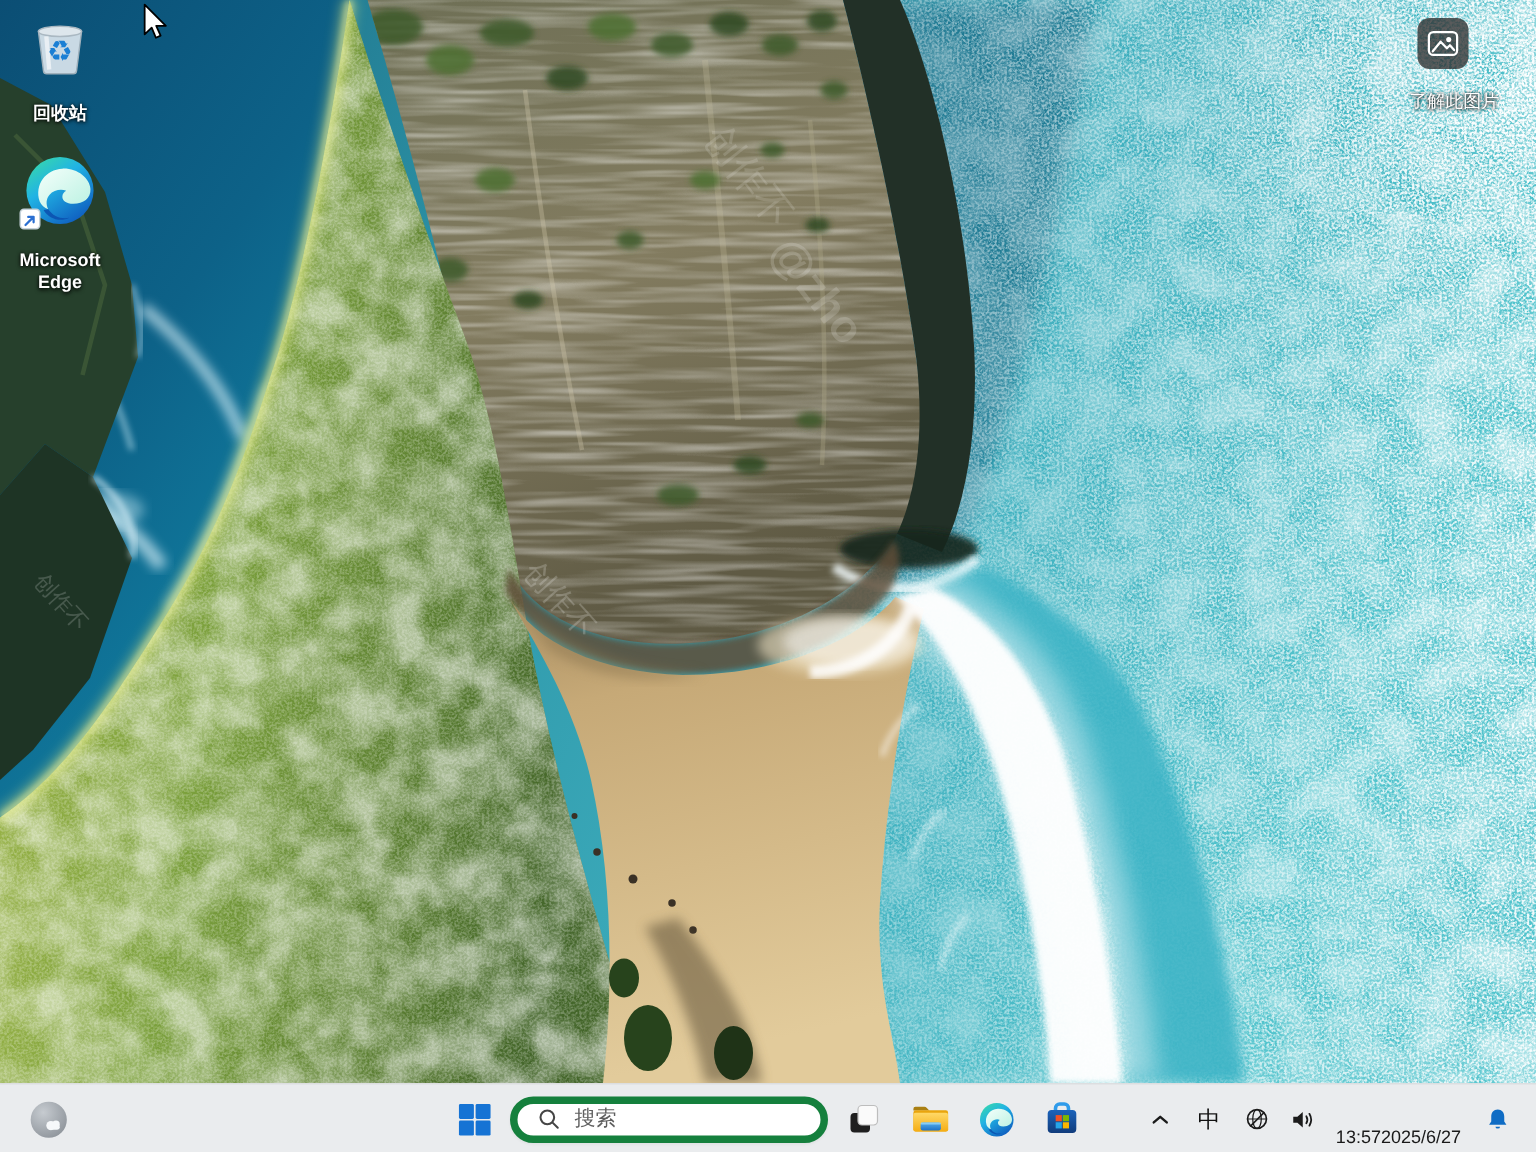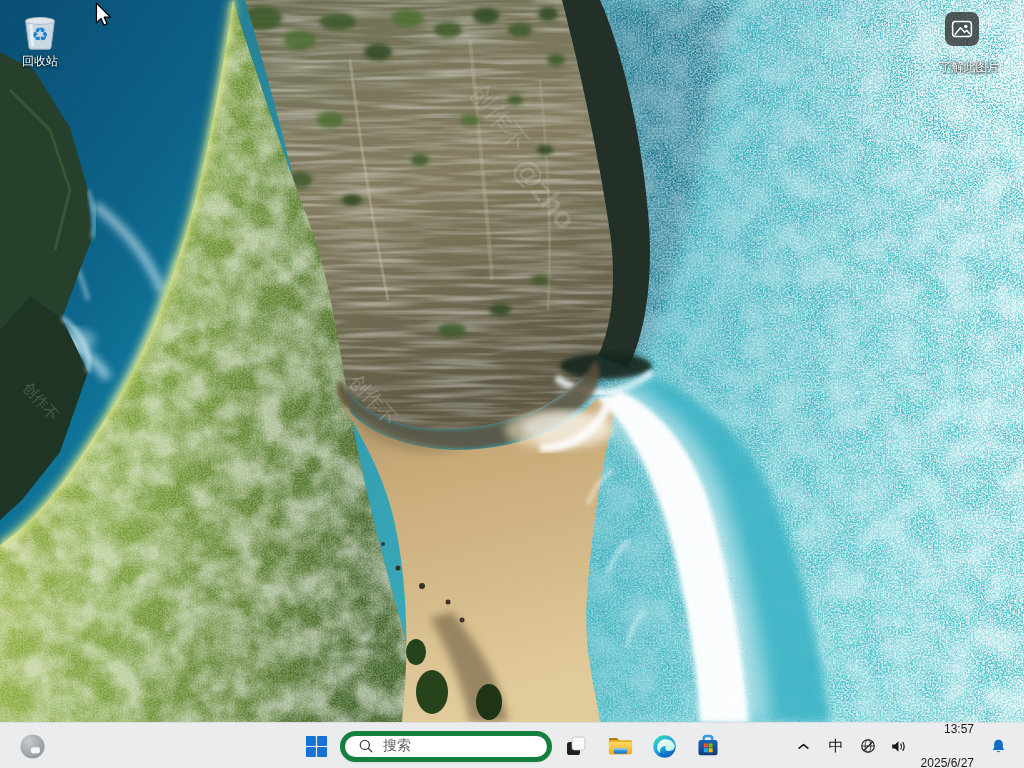--- a/index.html
+++ b/index.html
@@ -3,22 +3,22 @@
 <meta charset="utf-8">
 <style>
   html,body{margin:0;padding:0;}
   body{width:1024px;height:768px;overflow:hidden;font-family:"Liberation Sans","DejaVu Sans",sans-serif;}
   .desktop{position:relative;width:1024px;height:768px;overflow:hidden;background:#0b4e74;}
   .wallpaper{position:absolute;left:0;top:0;width:1024px;height:722px;display:block;}
 
   
   .di{position:absolute;width:78px;text-align:center;}
   .di-ic{display:block;margin:0 auto;}
-  .di-label{margin-top:0;font-size:12px;line-height:15px;color:#fff;
-    text-shadow:0 1px 3px rgba(0,0,0,.9),0 0 2px rgba(0,0,0,.7);}
+  .di-label{margin-top:14px;font-size:12px;line-height:15px;color:#fff;
+    text-shadow:0 1px 3px rgba(0,0,0,.9),0 0 2px rgba(0,0,0,.7);font-weight:bold;}
   .edge-wrap{position:relative;width:50px;height:50px;margin:0 auto;}
   .shortcut-badge{position:absolute;left:-2px;bottom:-1px;width:14px;height:14px;background:#fff;
     border:1px solid #c6d2da;border-radius:3px;box-sizing:border-box;}
 
   .learn{position:absolute;right:16px;top:12px;width:92px;text-align:center;}
   .learn-box{width:34px;height:34px;margin:0 auto;background:rgba(46,46,46,.78);border-radius:8px;
     display:flex;align-items:center;justify-content:center;}
   .learn-label{margin-top:13px;font-size:12px;color:#fff;
     text-shadow:0 1px 3px rgba(0,0,0,.9),0 0 2px rgba(0,0,0,.7);padding-left:15px;}
 
@@ -33,22 +33,22 @@
   .tb-center{position:absolute;left:50%;top:3px;transform:translateX(-50%);
     display:flex;align-items:center;gap:4px;height:40px;}
   .search-pill{height:31px;width:212px;box-sizing:border-box;background:#fff;border:5px solid #15803d;
     border-radius:17px;display:flex;align-items:center;gap:9px;padding:0 13px;
     box-shadow:0 1px 2px rgba(0,0,0,.05);}
   .search-text{font-size:14px;color:#5f5f5f;}
   .tray{position:absolute;right:8px;top:3px;height:40px;display:flex;align-items:center;}
   .tray-btn{background:none;border:0;margin:0;height:40px;border-radius:6px;
     display:flex;align-items:center;justify-content:center;}
   .ime{font-size:15px;color:#111;padding:0 9px;}
-  .clock{flex-direction:column;align-items:flex-end;justify-content:center;padding:0 7px;
-    font-size:12px;line-height:15px;color:#191919;gap:19px;}
+  .clock{flex-direction:row;align-items:flex-end;justify-content:center;padding:0 7px;
+    font-size:12px;line-height:15px;color:#191919;}
 </style>
 </head>
 <body>
 
 <svg width="0" height="0" style="position:absolute" aria-hidden="true">
   <defs>
     <linearGradient id="egA" x1="0" y1="0" x2="0.7" y2="1">
       <stop offset="0" stop-color="#3be0a1"></stop>
         <stop offset="0.45" stop-color="#21b3e4"></stop>
         <stop offset="1" stop-color="#0f5fc0"></stop>
@@ -257,20 +257,33 @@
   <div class="di" style="left:1px;top:8px">
     <svg class="di-ic" width="46" height="46" viewBox="0 0 48 48">
       <path d="M9,13.5 L12.5,41 Q12.7,43 14.7,43 L33.3,43 Q35.3,43 35.5,41 L39,13.5 Z" fill="rgba(228,236,242,0.88)" stroke="#9fb0bb" stroke-width="1"></path>
       <ellipse cx="24" cy="13.5" rx="15" ry="3.6" fill="#dde6ec" stroke="#aab8c2" stroke-width="1"></ellipse>
       <path d="M14.5,17 L16.5,40" stroke="#ffffff" stroke-width="3" opacity="0.6"></path>
       <text x="24" y="34" font-size="20" fill="#1b7fd4" text-anchor="middle" font-family="DejaVu Sans">♻</text>
     </svg>
     <div class="di-label">回收站</div>
   </div>
 
+  <div class="di" style="left:1px;top:102px">
+    <div class="edge-wrap">
+      <svg width="50" height="50" viewBox="0 0 48 48">
+        <use href="#edgeLogo"></use>
+      </svg>
+      <span class="shortcut-badge">
+        <svg width="12" height="12" viewBox="0 0 12 12">
+          <path d="M3,9 L8.4,3.6 M8.4,3.6 L4.8,3.6 M8.4,3.6 L8.4,7.2" stroke="#2a6fd2" stroke-width="1.5" fill="none" stroke-linecap="round"></path>
+        </svg>
+      </span>
+    </div>
+    <div class="di-label" style="width:70px;margin-left:auto;margin-right:auto;">Microsoft Edge</div>
+  </div>
 
   <div class="learn">
     <div class="learn-box">
       <svg width="22" height="22" viewBox="0 0 22 22">
         <rect x="1.6" y="3.4" width="18.8" height="15.2" rx="3" stroke="#fff" stroke-width="1.5" fill="none"></rect>
         <circle cx="14.8" cy="8.4" r="1.7" fill="#fff"></circle>
         <path d="M4.2,16.2 L9.4,9.8 L13.6,14.2 L15.6,12.2 L18.4,15.4" stroke="#fff" stroke-width="1.5" fill="none" stroke-linecap="round" stroke-linejoin="round"></path>
       </svg>
     </div>
     <div class="learn-label">了解此图片</div>

